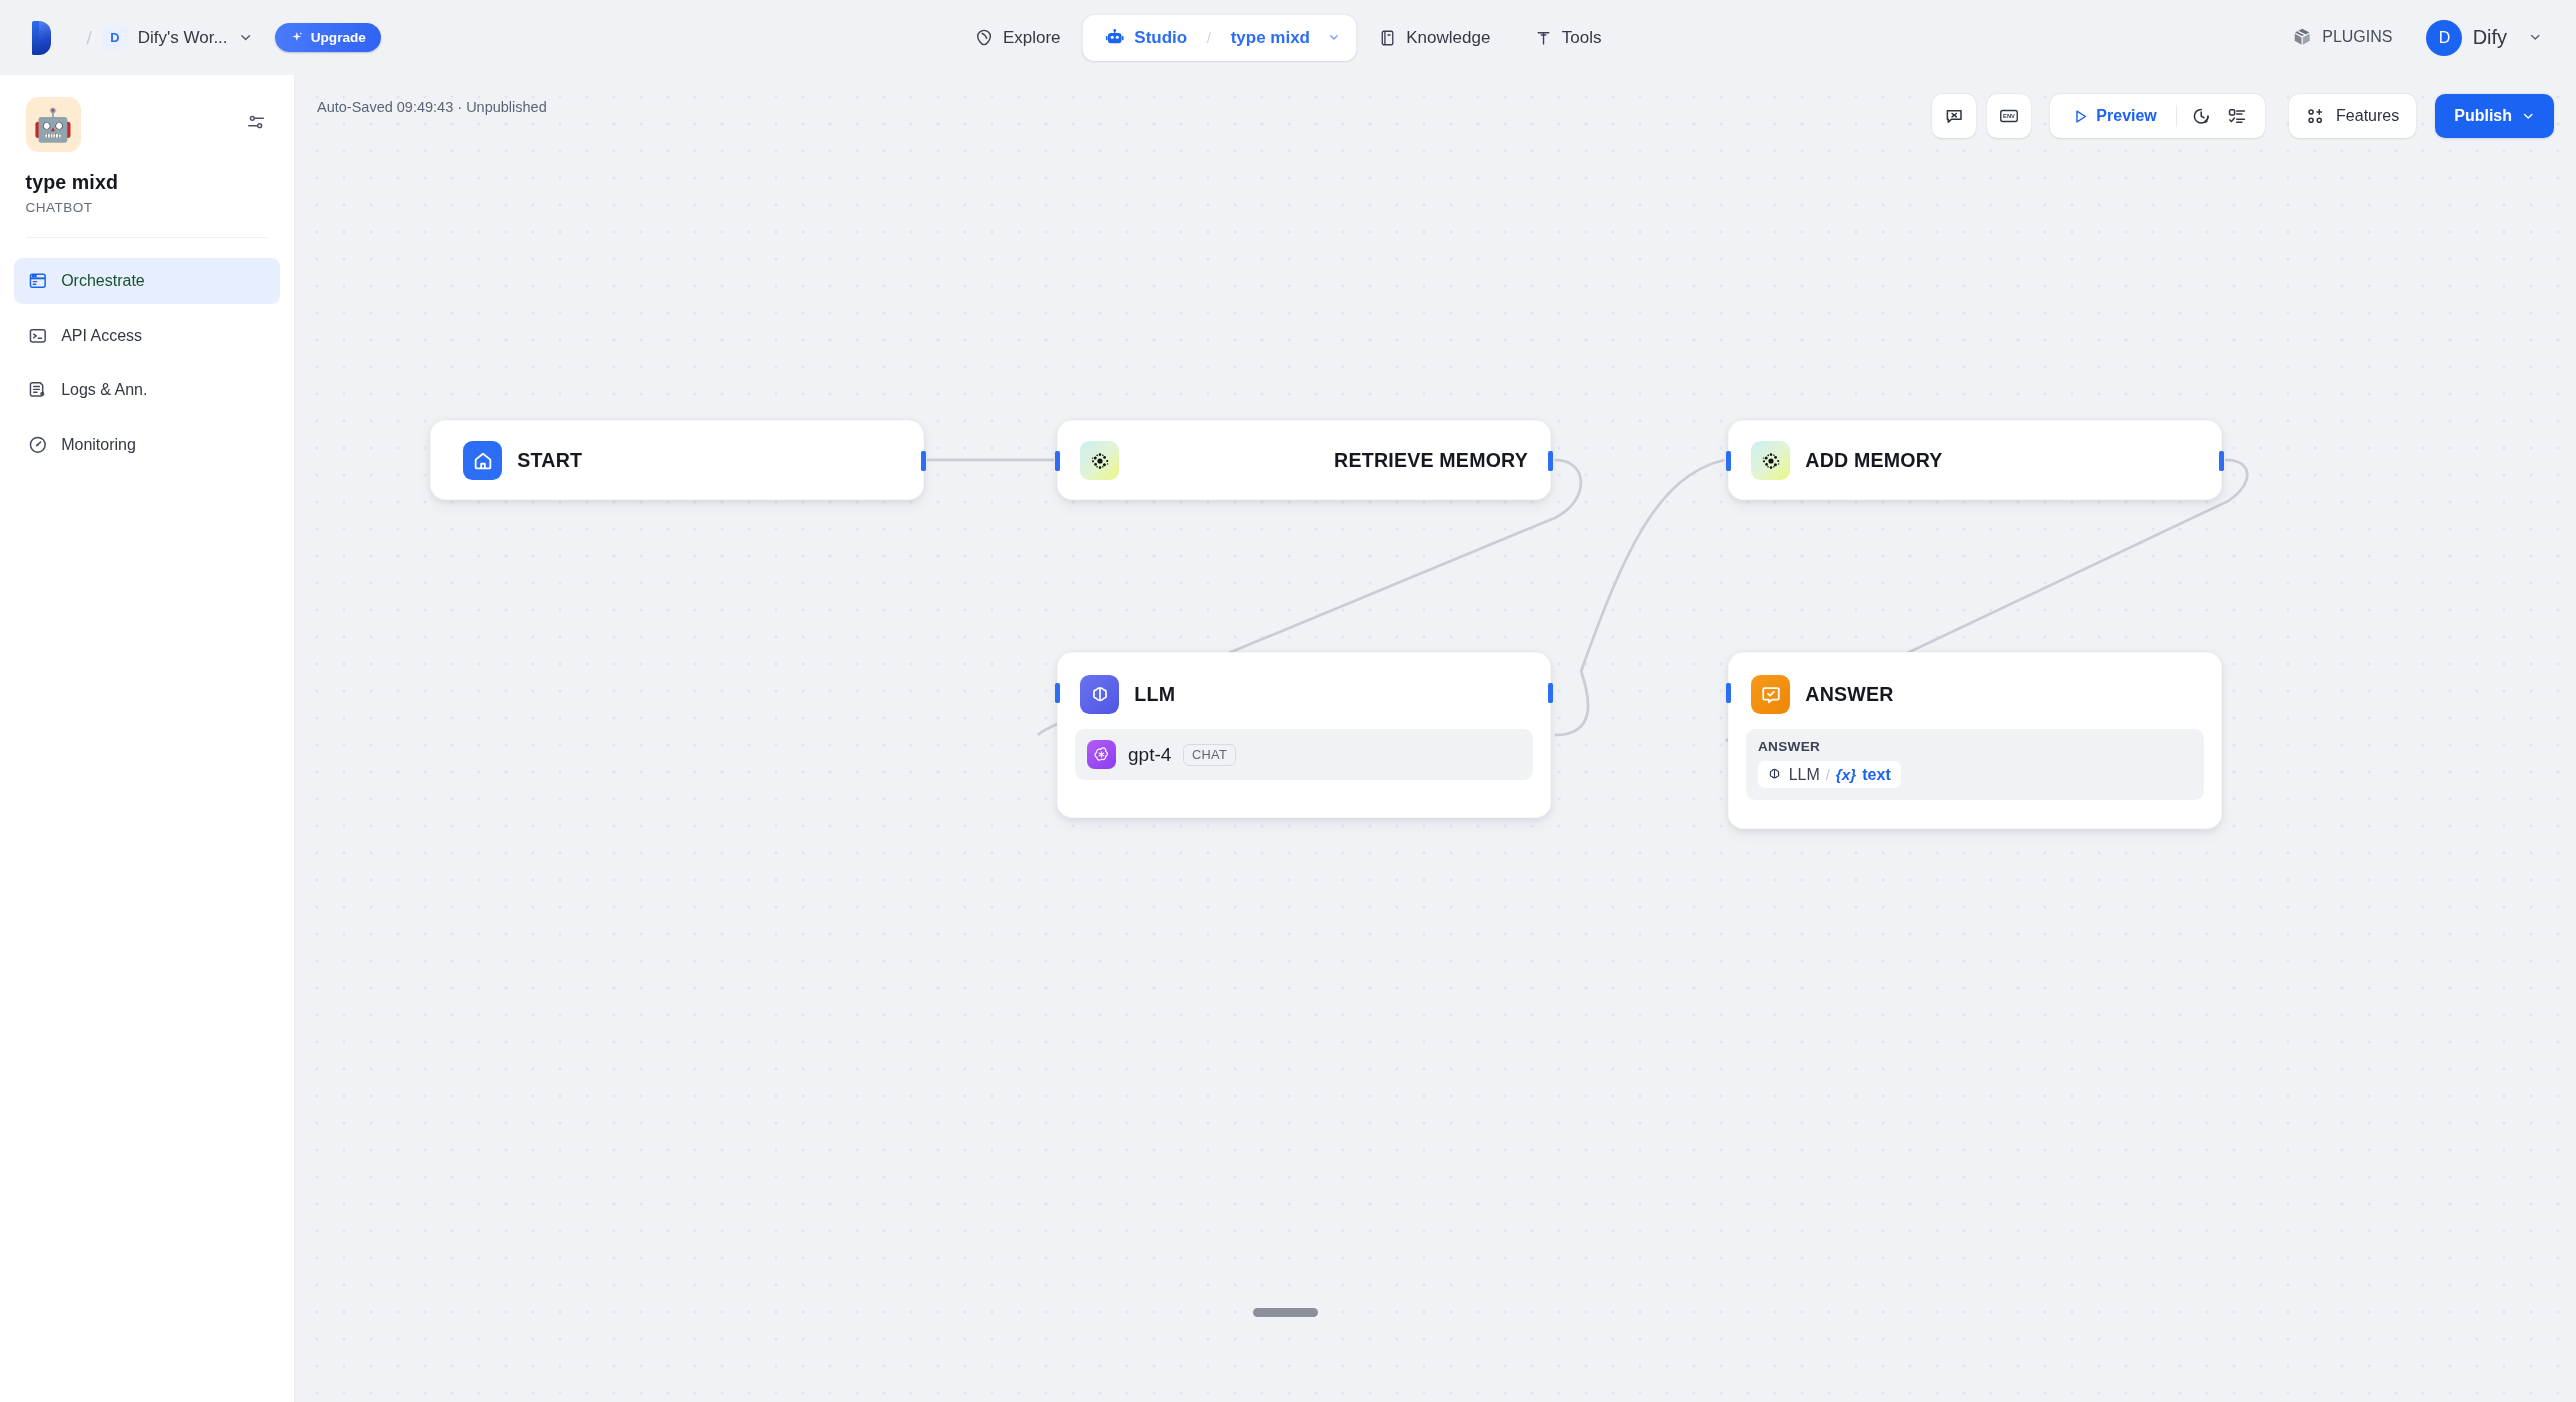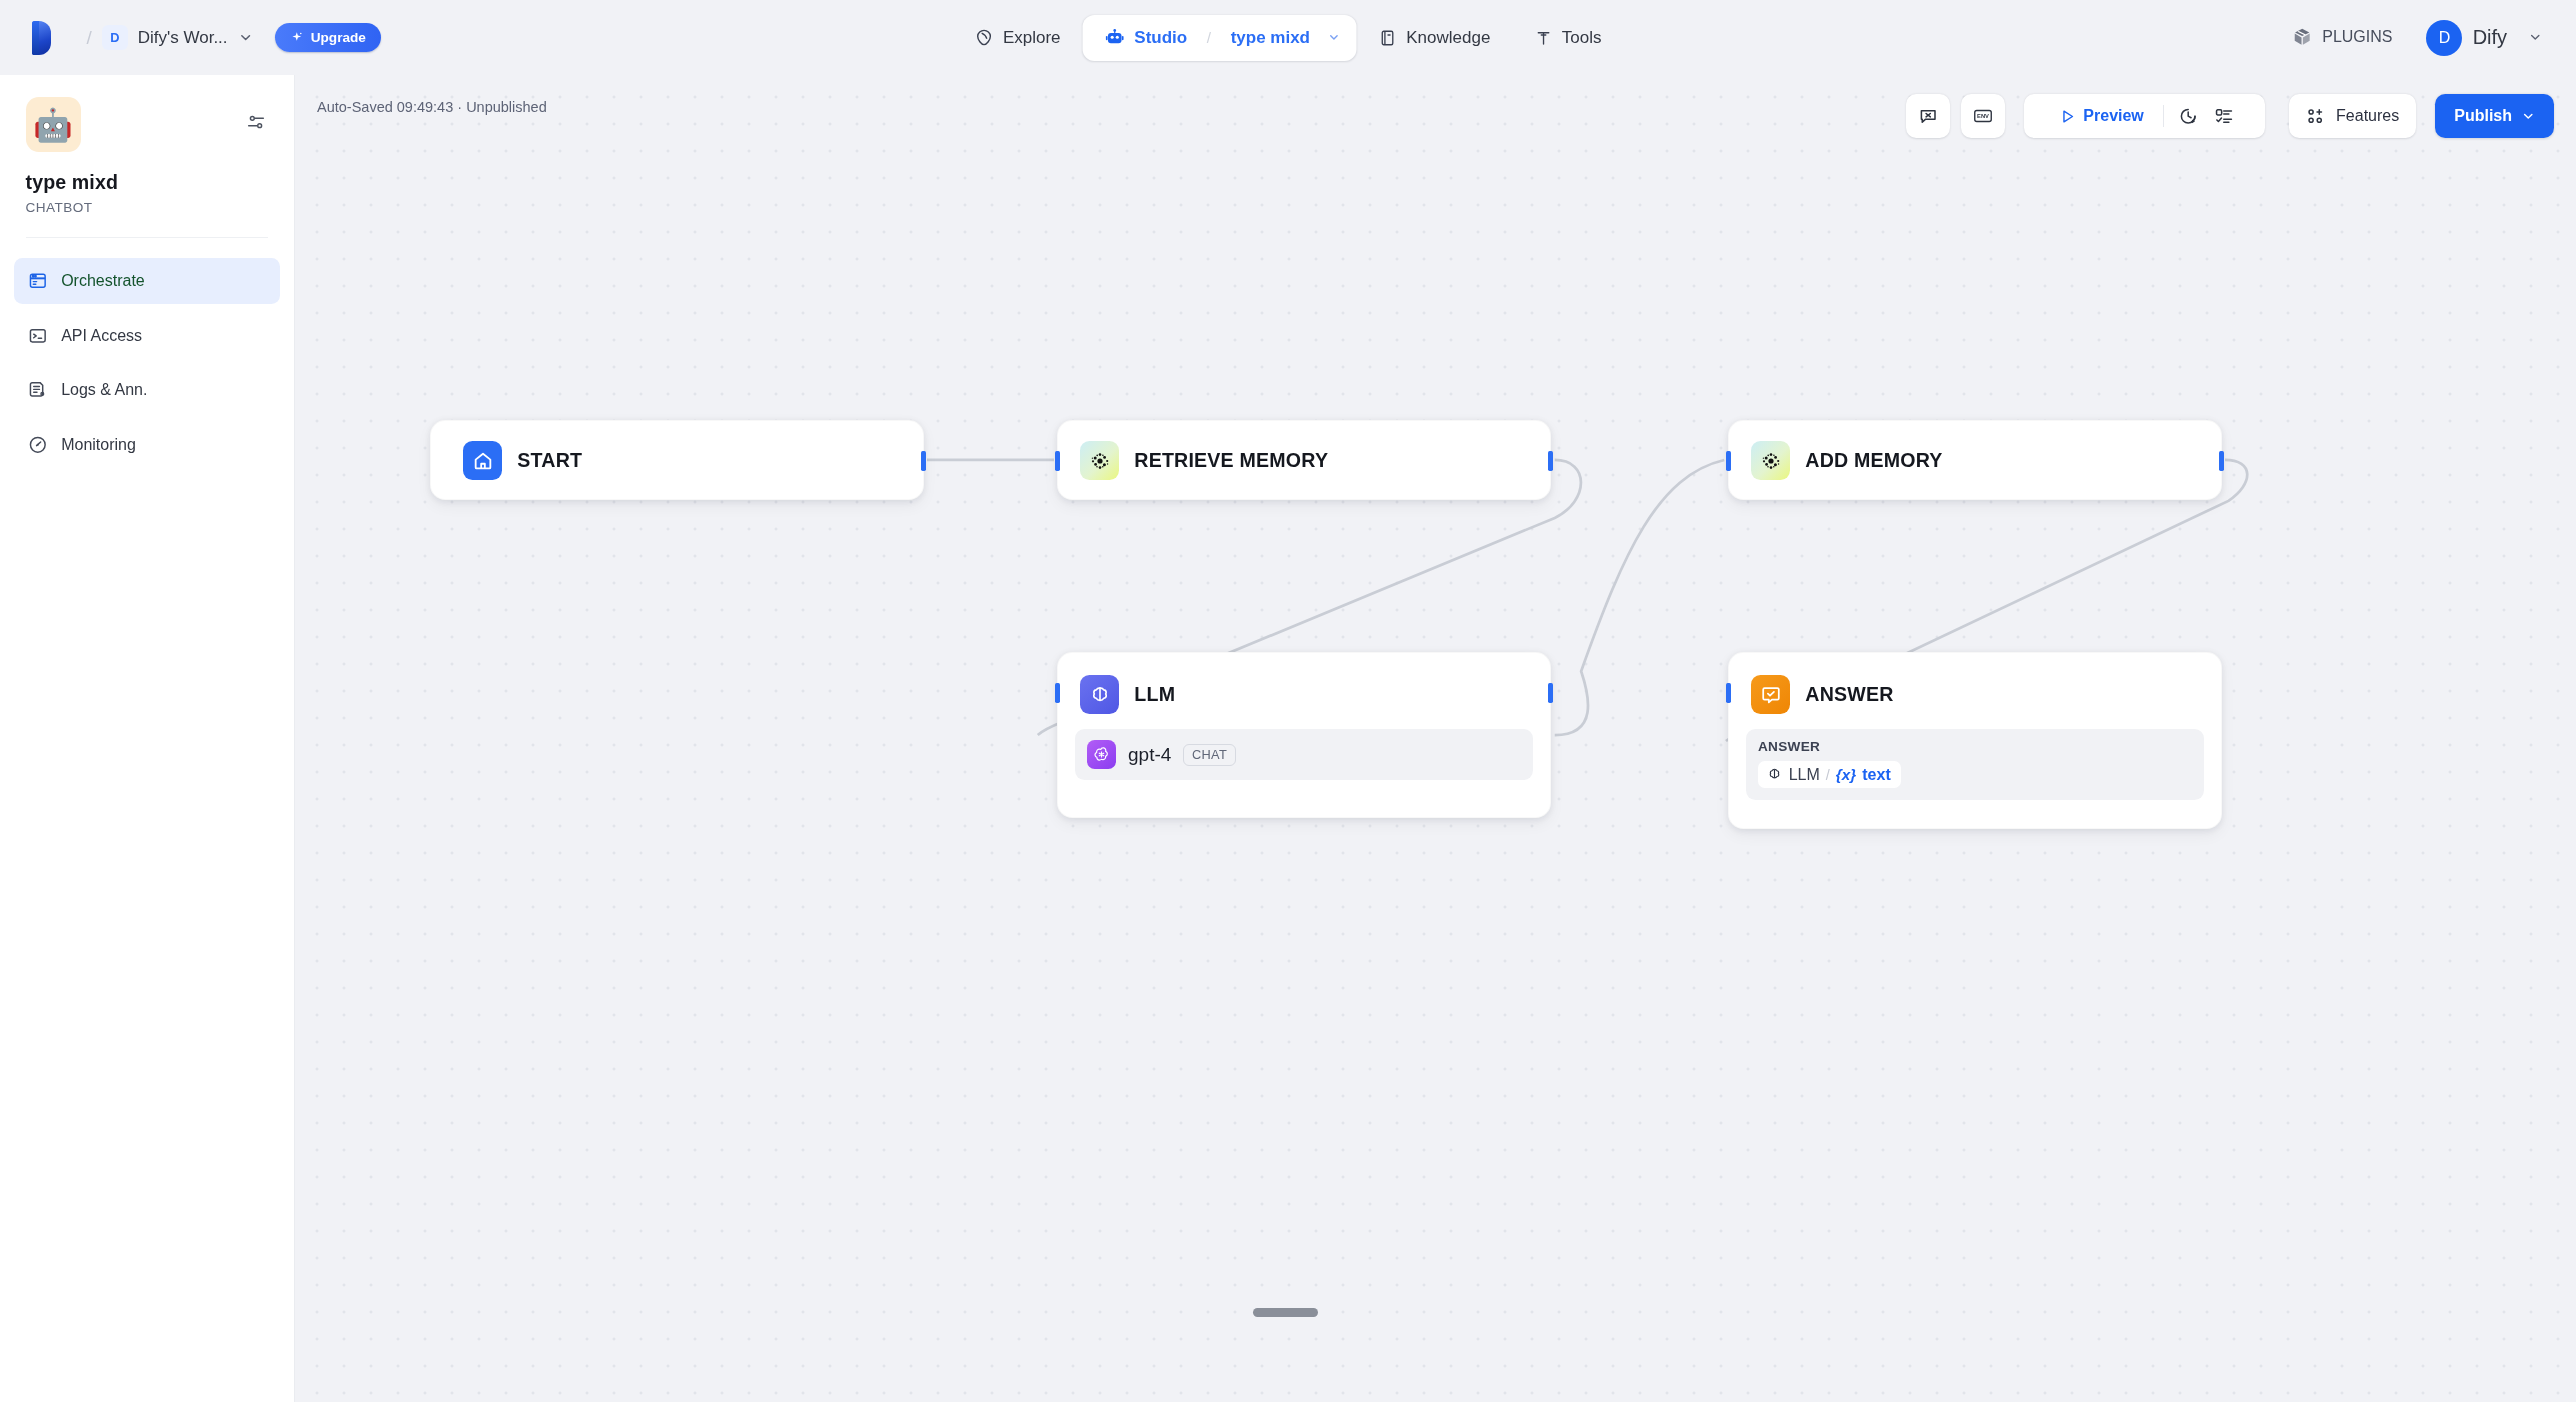--- a/index.html
+++ b/index.html
@@ -135,21 +135,21 @@
     display: flex; align-items: center; gap: 0;
   }
   .tb-icon-btn {
     width: 44px; height: 44px; border-radius: 10.2px; background: #fff;
     display: flex; align-items: center; justify-content: center; cursor: pointer;
     box-shadow: 0 0.9px 2.6px rgba(16,24,40,.08), 0 0.9px 1.7px rgba(16,24,40,.05);
     margin-left: 10.2px;
   }
   .tb-group {
     height: 44px; border-radius: 10.2px; background: #fff; margin-left: 19px;
-    display: flex; align-items: center; padding: 0 23px;
+    display: flex; align-items: center; padding: 0 10px;
     box-shadow: 0 0.9px 2.6px rgba(16,24,40,.08), 0 0.9px 1.7px rgba(16,24,40,.05);
   }
   .tb-preview {
     display: flex; align-items: center; gap: 7.7px;
     color: #1b63f2; font-size: 16px; font-weight: 600; padding: 0 12px; cursor: pointer;
   }
   .tb-vsep { width: 0.9px; height: 22px; background: #e6e8ed; margin: 0 6.8px; }
   .tb-sm-btn { width: 36px; height: 36px; display: flex; align-items: center; justify-content: center; cursor: pointer; border-radius: 6.8px; }
   .tb-features {
     height: 44px; border-radius: 10.2px; background: #fff; margin-left: 24px;
@@ -504,21 +504,21 @@
             <path d="M4 10.5 12 4l8 6.5V19a1 1 0 0 1-1 1H5a1 1 0 0 1-1-1z"></path>
             <path d="M10 20v-5h4v5"></path>
           </svg>
       </div>
       <div class="node-title">START</div>
     </div>
     <div class="handle" style="right:-2.6px; top:30px;"></div>
   </div>
 
   <div class="node" style="left:762px; top:345px; width:494px; height:80px;">
-    <div class="node-head" style="padding-top:20.4px;">
+    <div class="node-head" style="padding-top:20.4px;justify-content:space-between;">
       <div class="node-ico" style="background:linear-gradient(135deg,#cdeef5 0%,#e3f4cf 55%,#eaf77f 100%);">
         <svg width="24" height="24" viewBox="0 0 24 24" fill="#111">
           <circle cx="12" cy="12" r="2.6"></circle>
             <circle cx="7.2" cy="9" r="1.5"></circle>
             <circle cx="16.6" cy="8.4" r="1.4"></circle>
           <circle cx="7.6" cy="15.4" r="1.4"></circle>
             <circle cx="16.4" cy="15.8" r="1.5"></circle>
             <circle cx="12" cy="5.6" r="1.3"></circle>
           <circle cx="12" cy="18.6" r="1.3"></circle>
             <circle cx="5" cy="12.3" r="1.1"></circle>

